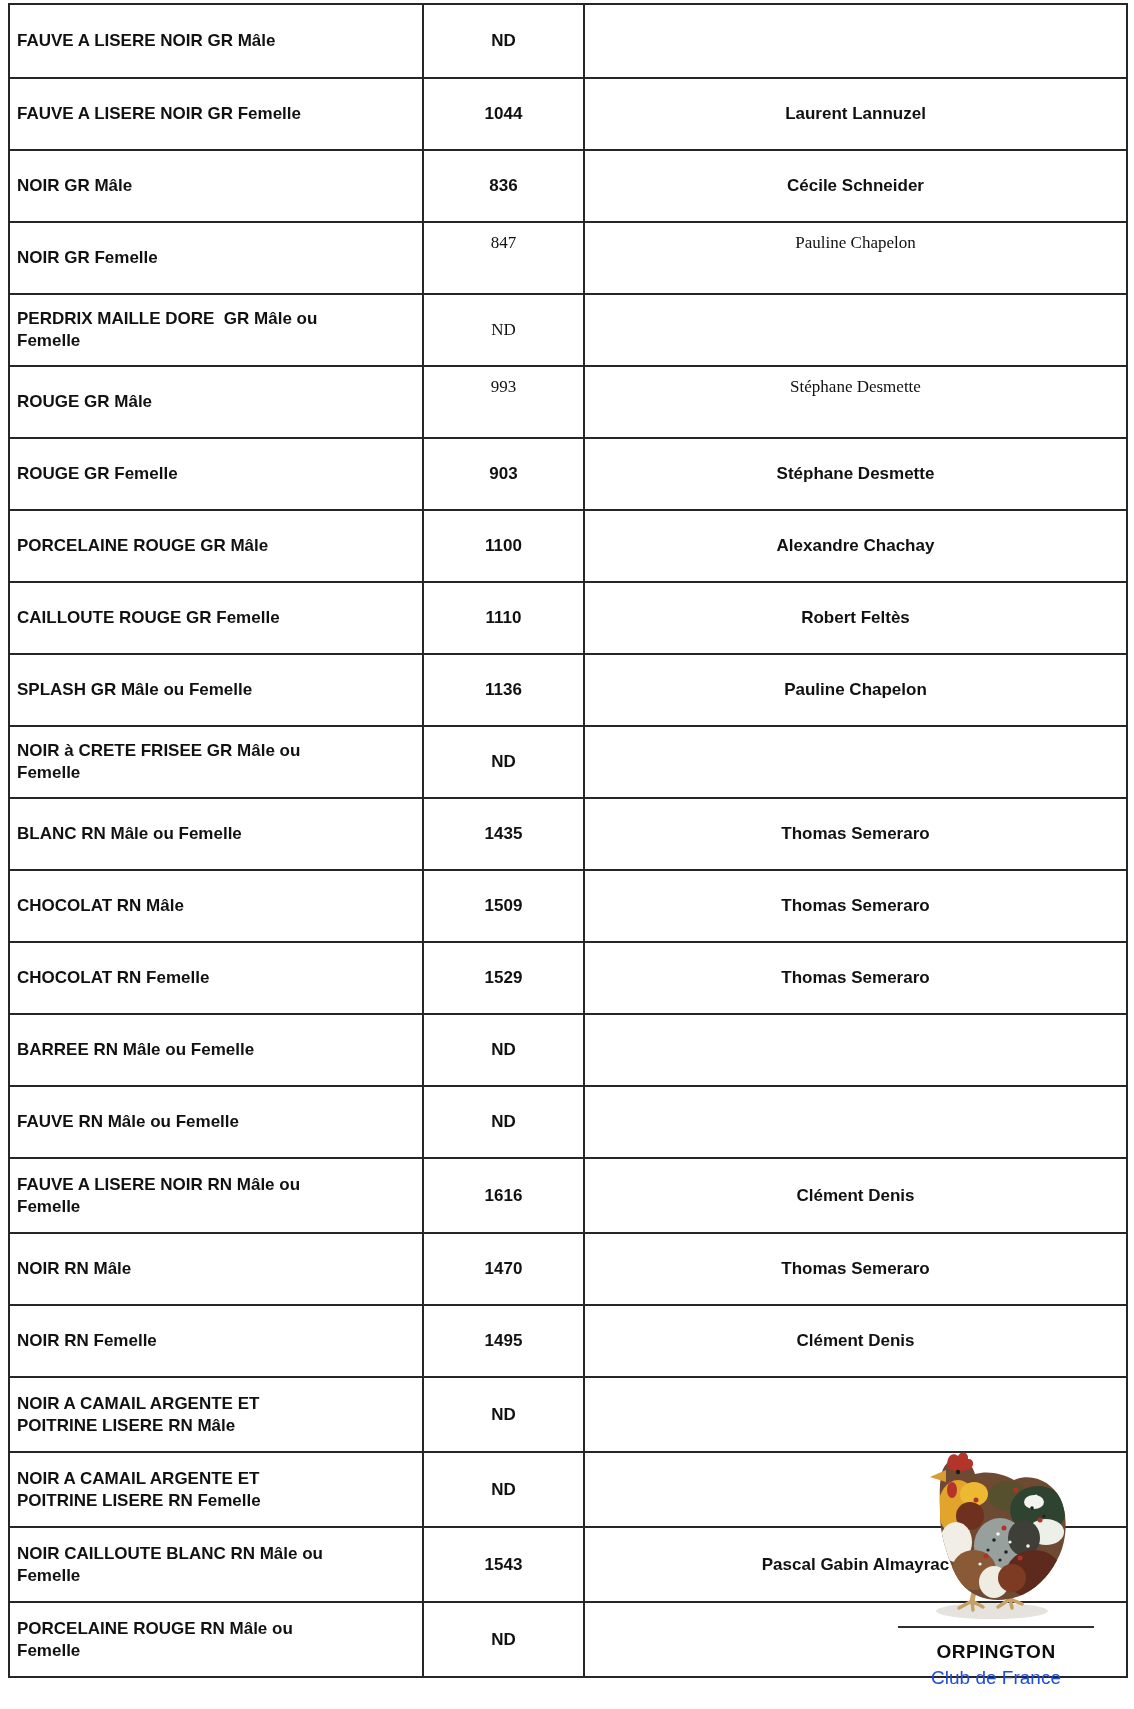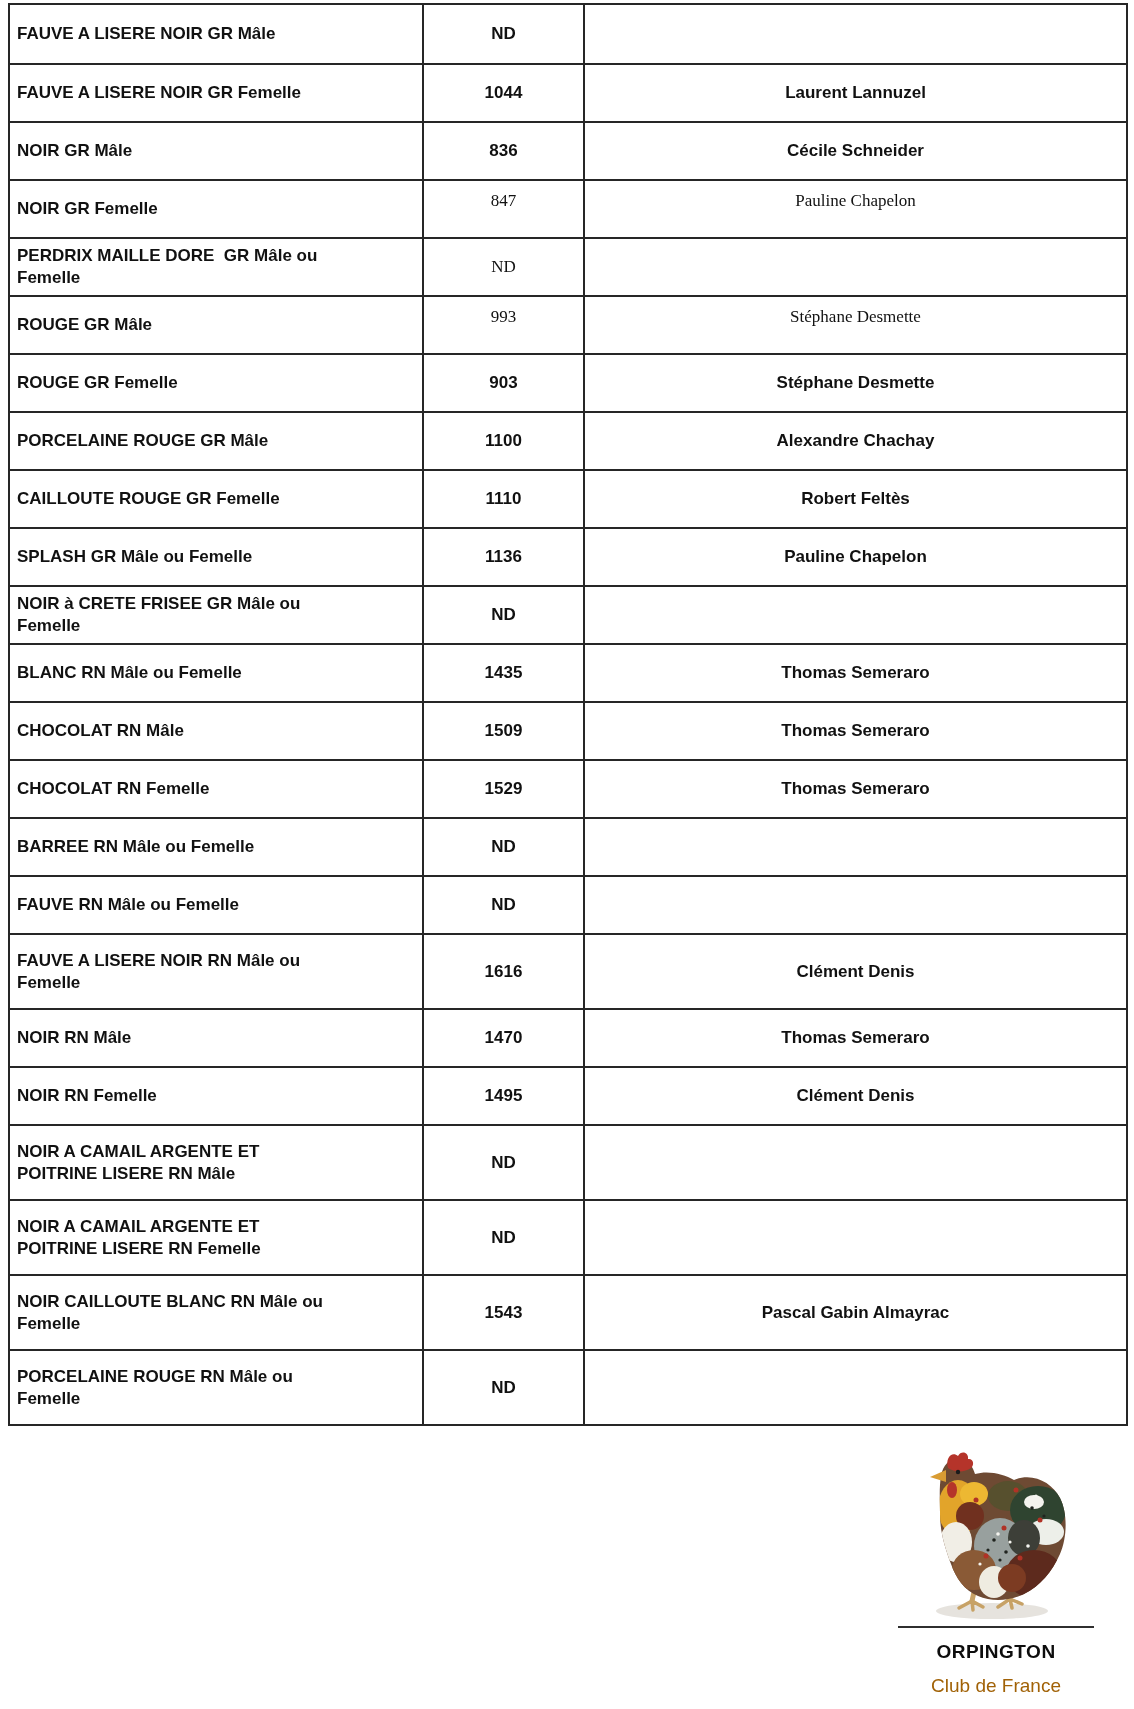--- a/index.html
+++ b/index.html
@@ -5,36 +5,36 @@
   html,body{margin:0;padding:0;}
   body{
     width:1134px;height:1709px;background:#ffffff;position:relative;
     font-family:"Liberation Sans","DejaVu Sans",sans-serif;color:#111111;
     overflow:hidden;
   }
   .table{
     position:absolute;left:8px;top:3px;width:1120px;
     border:2px solid #262626;box-sizing:border-box;background:#fff;
   }
-  .row{display:flex;border-top:2px solid #262626;height:58px;box-sizing:border-box;}
+  .row{display:flex;border-top:2px solid #262626;height:72px;box-sizing:border-box;}
   .row:first-child{border-top:none;}
   .row.tall{height:75px;}
   .cell{box-sizing:border-box;display:flex;align-items:center;overflow:hidden;}
   .c1{width:414px;border-right:2px solid #262626;padding:2px 8px 2px 7px;}
   .c2{width:161px;border-right:2px solid #262626;justify-content:center;text-align:center;padding:2px;}
   .c3{flex:1;justify-content:center;text-align:center;padding:8px 6px;}
   .breed{font-weight:700;font-size:17px;line-height:22px;white-space:pre-wrap;text-align:left;}
   .ring,.breeder{font-weight:700;font-size:17px;line-height:22px;}
   .cell.muted .ring,.cell.muted .breeder{font-weight:400;font-family:Liberation Serif, serif;}
   .cell.top{align-items:flex-start;padding-top:9px;}
   .logo{position:absolute;left:898px;top:1450px;width:196px;text-align:center;}
   .logo svg{display:block;margin:0 auto;}
   .logo-rule{height:0;border-top:2px solid #2f2f2f;margin:4px 0 7px 0;}
   .logo-title{font-size:19px;font-weight:700;color:#0d0d0d;letter-spacing:0.5px;line-height:24px;margin-top:12px;}
-  .logo-subtitle{font-size:19px;font-weight:400;color:#a16207;line-height:24px;margin-top:10px;}
+  .logo-subtitle{font-size:19px;font-weight:400;color:#1d4ed8;line-height:24px;margin-top:2px;}
 </style>
 </head>
 <body>
 
 <div class="table">
   <div class="row">
     <div class="cell c1">
       <span class="breed">FAUVE A LISERE NOIR GR Mâle</span>
     </div>
     <div class="cell c2">

